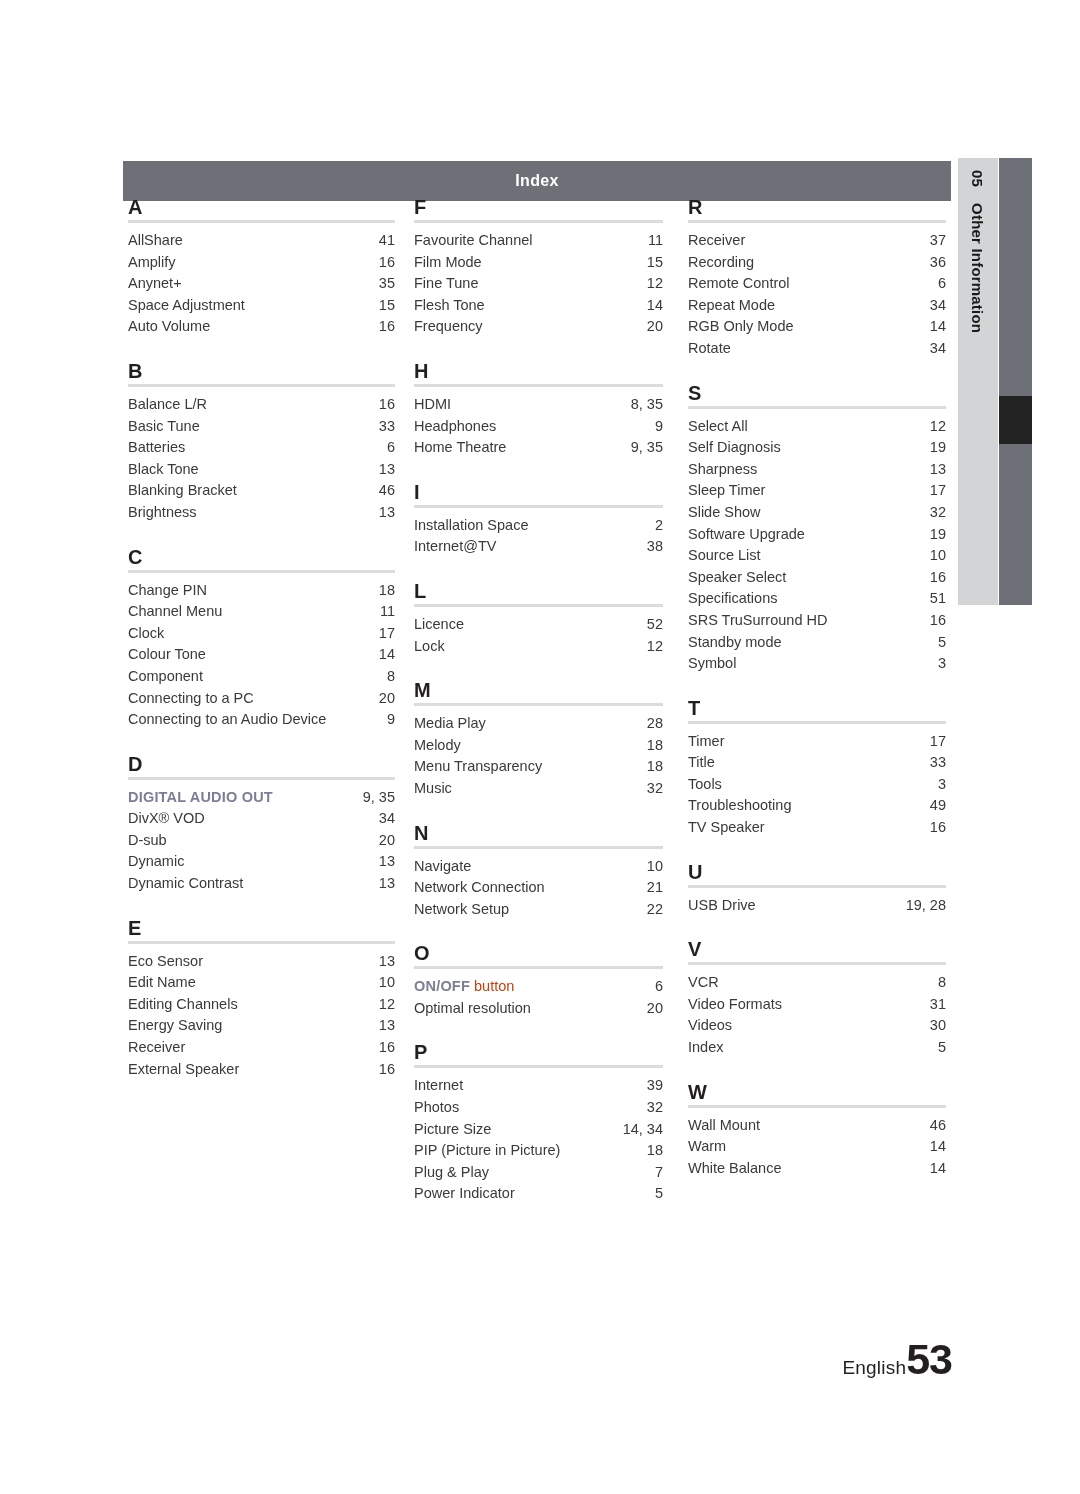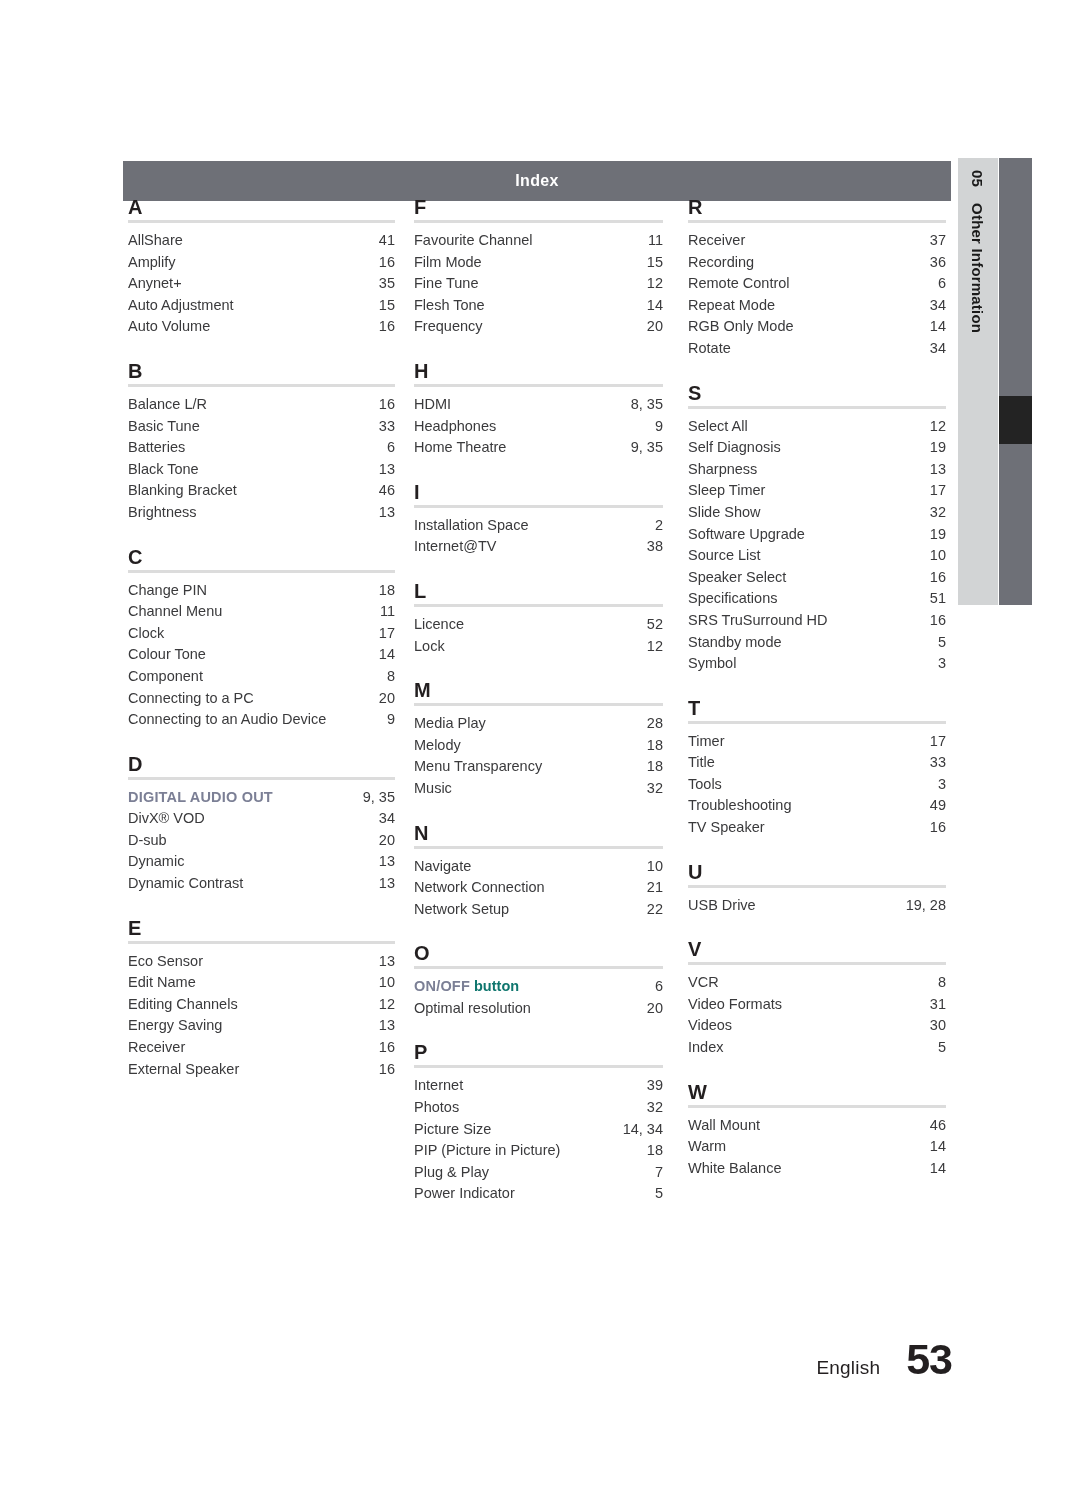--- a/index.html
+++ b/index.html
@@ -127,22 +127,22 @@
     white-space: nowrap;
   }
   .entry .term { flex: 1 1 auto; overflow: hidden; }
   .entry .page { flex: 0 0 auto; padding-left: 8px; text-align: right; }
   .entry.hl .term {
     color: #7b7f95;
     font-weight: bold;
     letter-spacing: 0.2px;
   }
   .entry .term .plain {
-    color: #0f766e;
-    font-weight: bold;
+    color: #c2410c;
+    font-weight: normal;
     letter-spacing: 0;
   }
 
   
   #footer {
     position: absolute;
     right: 128px;
     bottom: 113px;
     display: flex;
     align-items: baseline;
@@ -150,21 +150,21 @@
   }
   #footer .lang {
     font-size: 19px;
     color: #231f20;
     letter-spacing: 0.2px;
   }
   #footer .pagenum {
     font-size: 43px;
     font-weight: bold;
     color: #231f20;
-    margin-left: 26px;
+    margin-left: 0;
     letter-spacing: -1px;
     line-height: 1;
   }
 </style>
 </head>
 <body>
 
 <div id="side-tab">
   <div class="tab-light"></div>
   <div class="tab-dark"></div>
@@ -190,21 +190,21 @@
         </div>
         <div class="entry">
           <span class="term">Amplify</span>
           <span class="page">16</span>
         </div>
         <div class="entry">
           <span class="term">Anynet+</span>
           <span class="page">35</span>
         </div>
         <div class="entry">
-          <span class="term">Auto Adjustment</span>
+          <span class="term">Space Adjustment</span>
           <span class="page">15</span>
         </div>
         <div class="entry">
           <span class="term">Auto Volume</span>
           <span class="page">16</span>
         </div>
       </div>
       <div class="letter-block">
         <div class="letter-head">B</div>
         <div class="letter-rule"></div>

